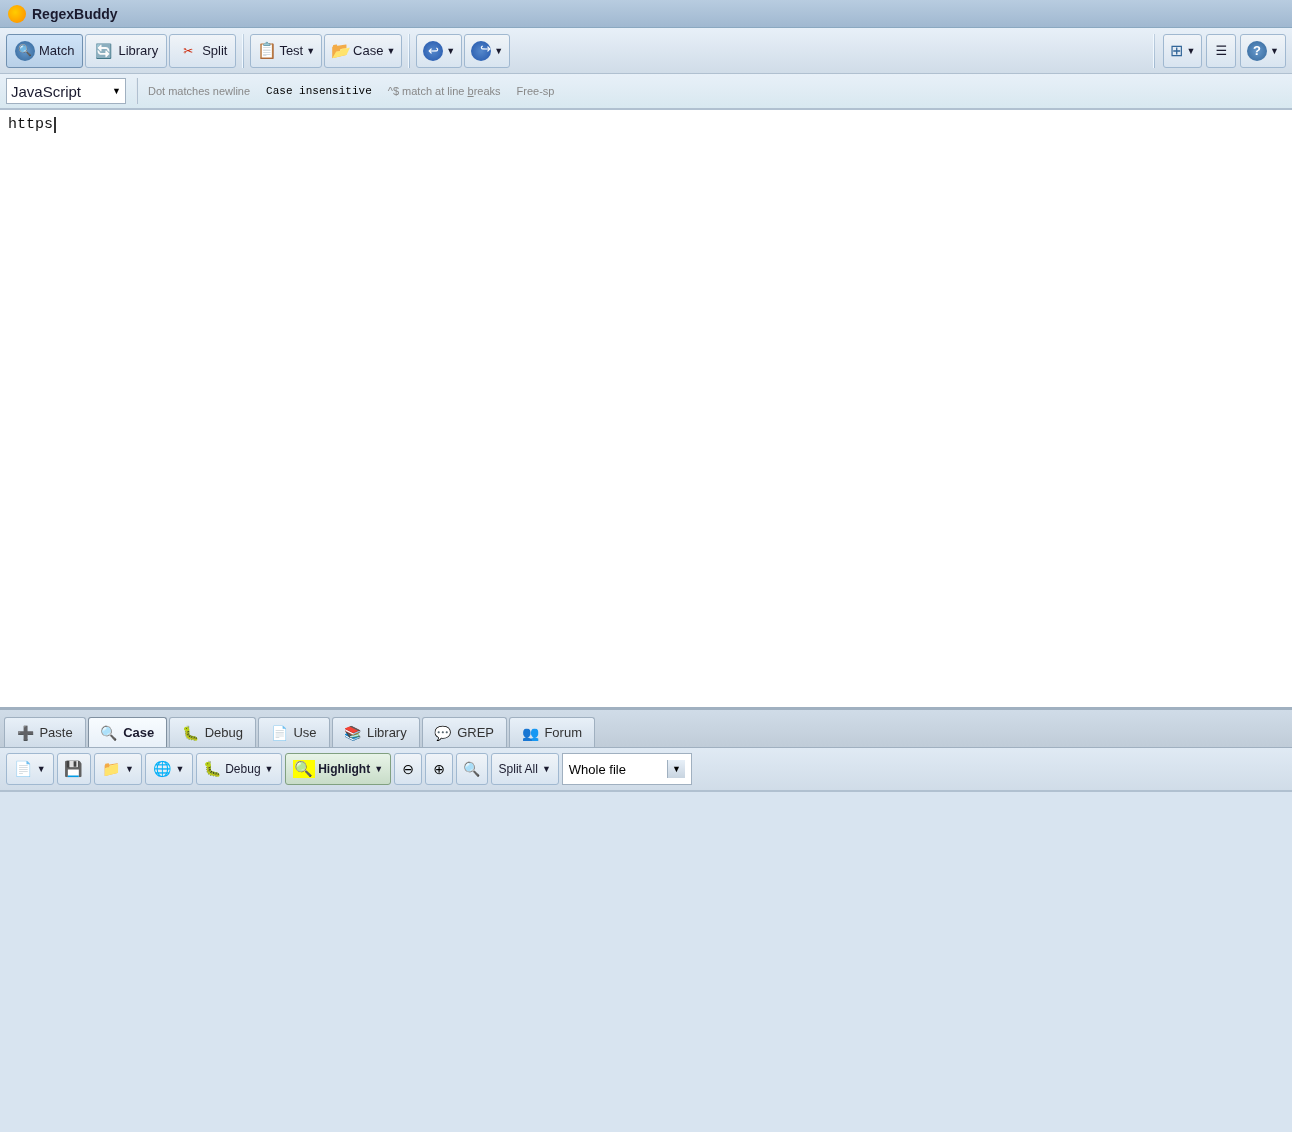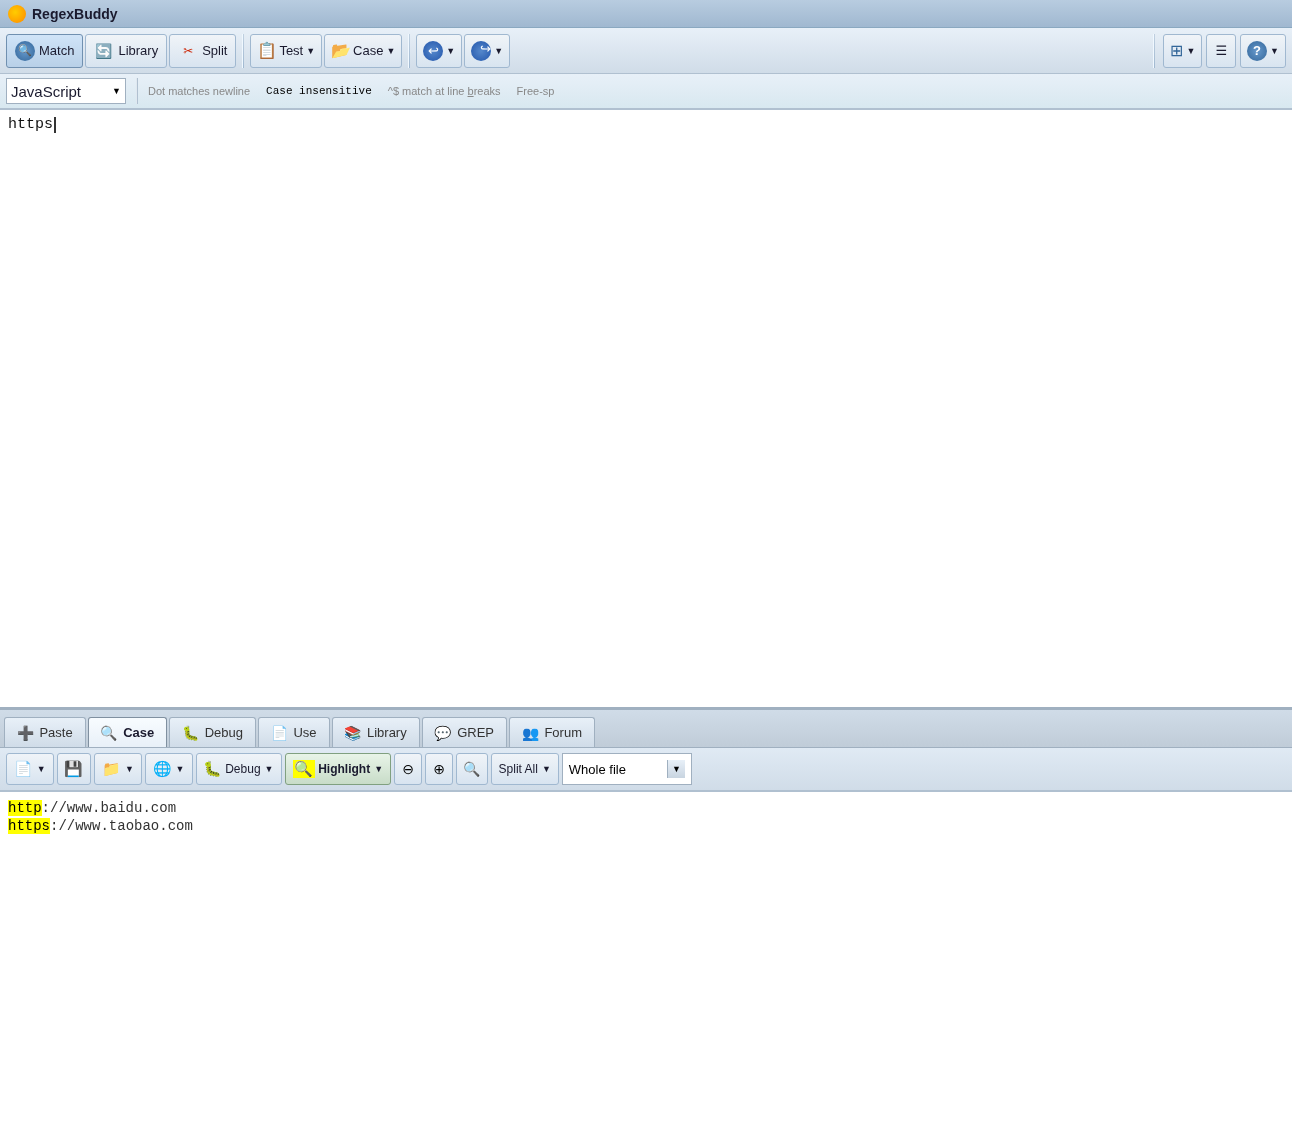--- a/index.html
+++ b/index.html
@@ -540,21 +540,13 @@
       <span>Split All</span>
       <span class="btn-arrow">▼</span>
     </div>
 
     <div class="whole-file-select">
       <span>Whole file</span>
       <div class="whole-file-arrow">▼</div>
     </div>
   </div>
 
-  <div class="test-area">
-    <span class="test-line">
-      <span class="match-highlight">http</span><span class="normal-text">://www.baidu.com</span>
-    </span>
-    <span class="test-line">
-      <span class="match-highlight">https</span><span class="normal-text">://www.taobao.com</span>
-    </span>
-  </div>
 </div>
 
 </body></html>

